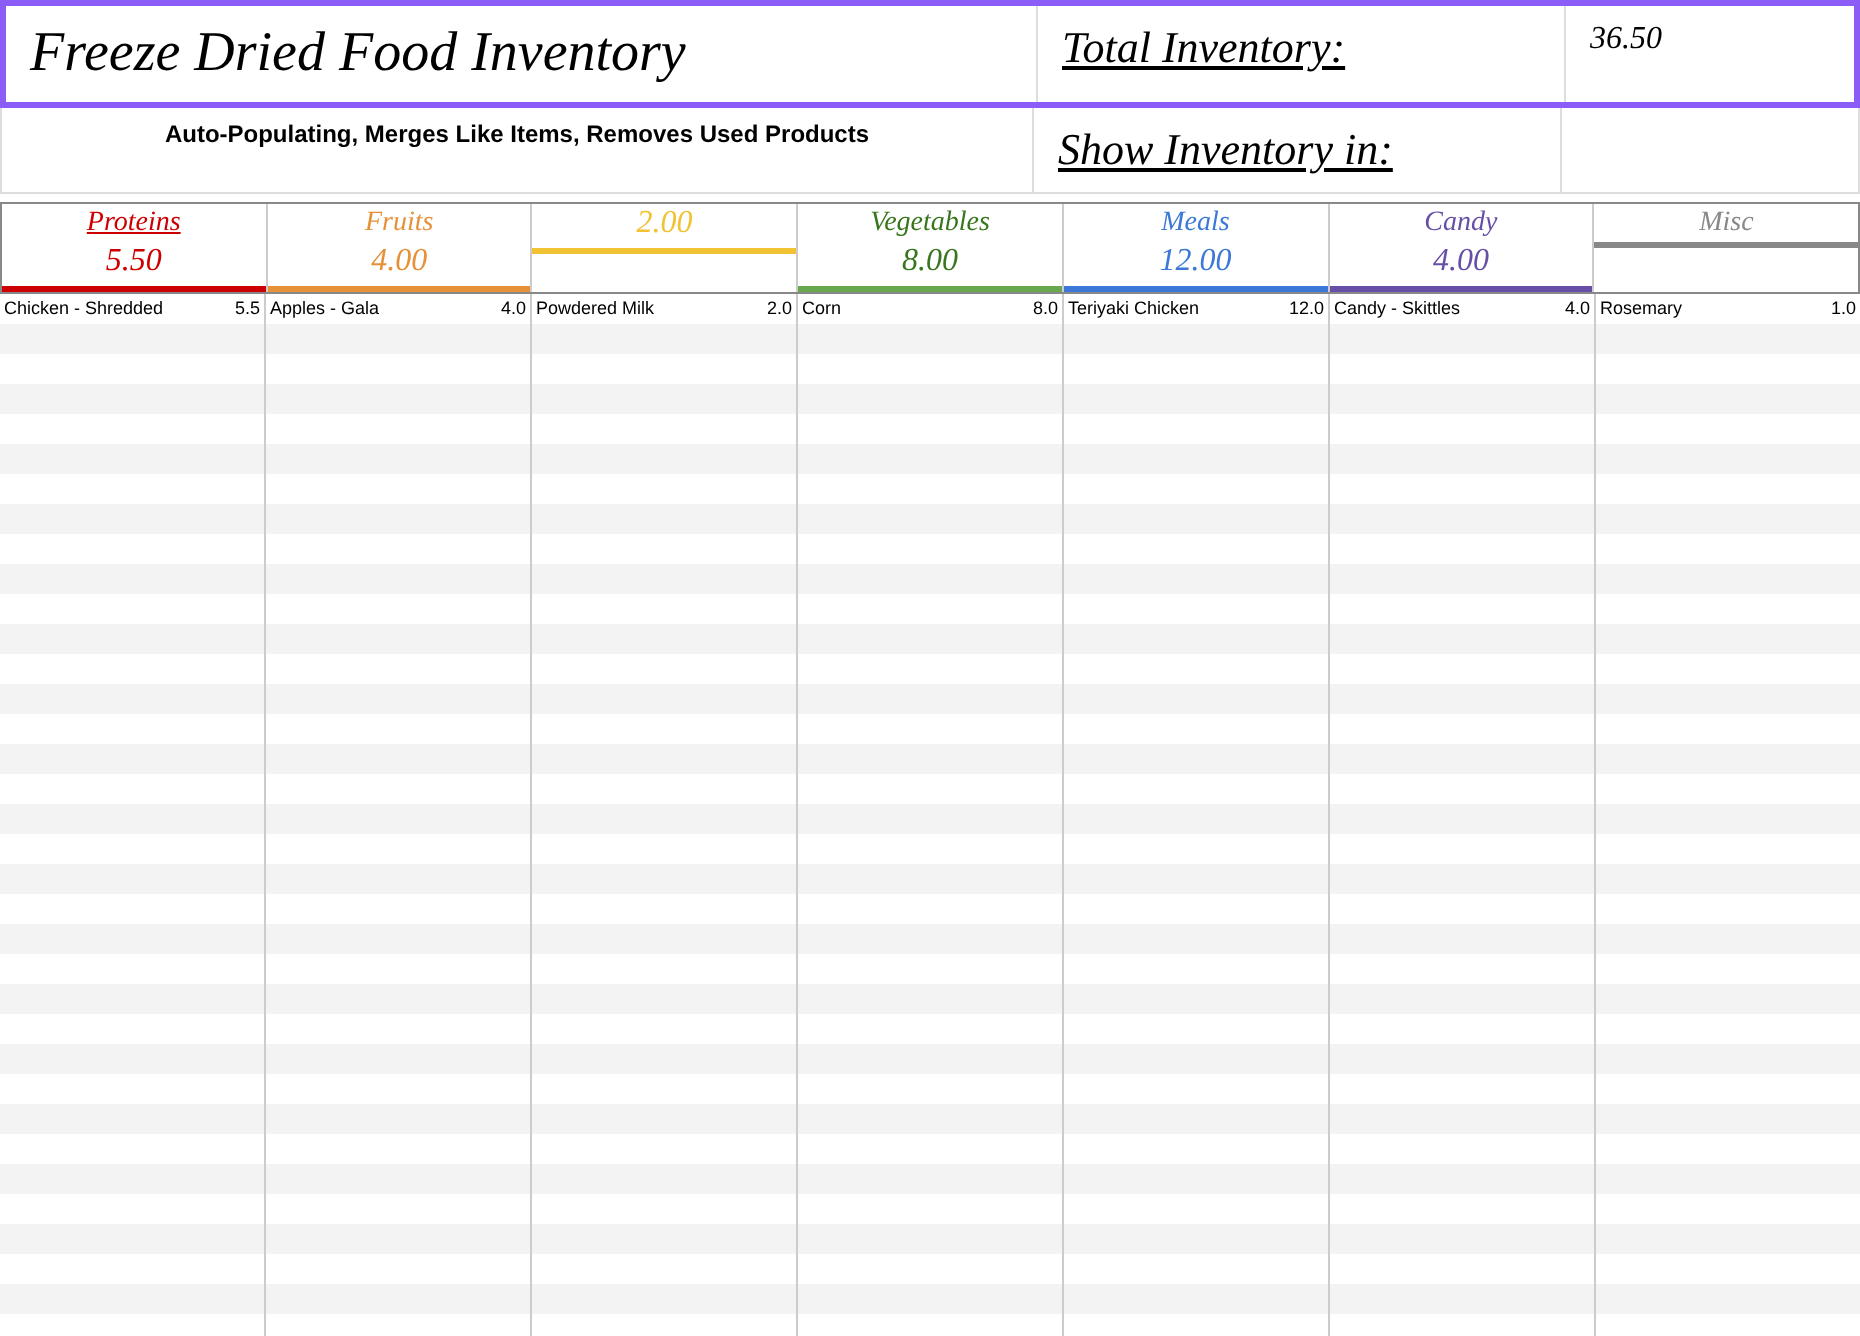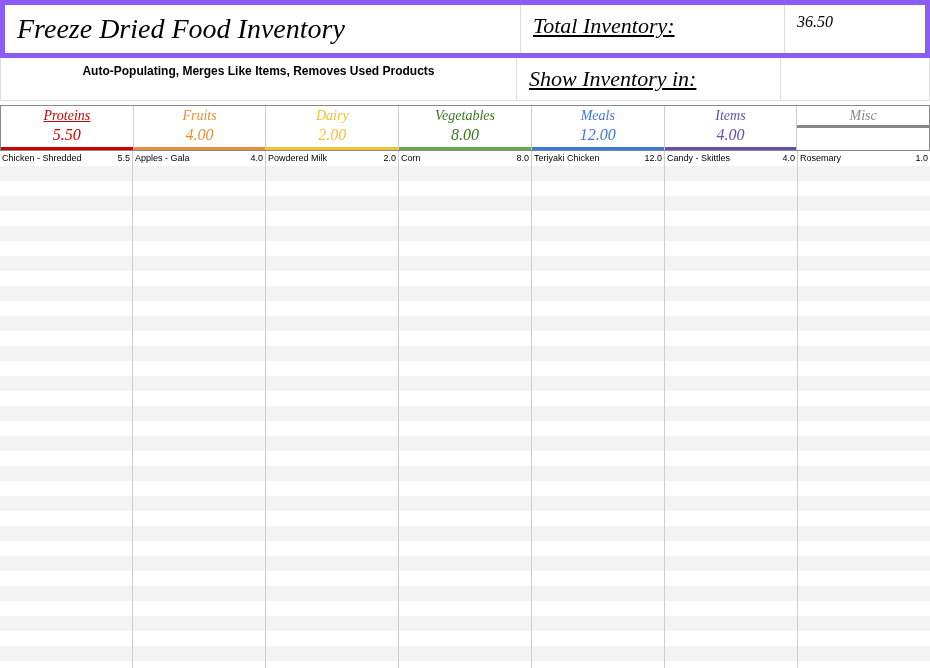--- a/index.html
+++ b/index.html
@@ -9,21 +9,21 @@
     }
     body {
       font-family: Arial, sans-serif;
       background: #fff;
       width: 930px;
       height: 668px;
       overflow: hidden;
     }
     .header-row {
       display: flex;
-      border: 5px solid #8b5cf6;
+      border: 3px solid #8b5cf6;
     }
     .title-cell {
       flex: 0 0 516px;
       padding: 8px 12px;
       border-right: 1px solid #ddd;
     }
     .title {
       font-family: 'Brush Script MT', cursive;
       font-style: italic;
       font-size: 28px;
@@ -141,36 +141,35 @@
       <div class="cat-name" style="color: rgb(204, 0, 0); text-decoration: underline;">Proteins</div>
       <div class="cat-total" style="color: rgb(204, 0, 0); text-align: center;">5.50</div>
       <div class="cat-underline" style="background: rgb(204, 0, 0);"></div>
     </div>
     <div class="category-header">
       <div class="cat-name" style="color: rgb(230, 145, 56);">Fruits</div>
       <div class="cat-total" style="color: rgb(230, 145, 56);">4.00</div>
       <div class="cat-underline" style="background: rgb(230, 145, 56);"></div>
     </div>
     <div class="category-header">
-      <div class="cat-name" style="color: rgb(241, 194, 50);">Dairy</div>
       <div class="cat-total" style="color: rgb(241, 194, 50);">2.00</div>
       <div class="cat-underline" style="background: rgb(241, 194, 50);"></div>
     </div>
     <div class="category-header">
       <div class="cat-name" style="color: rgb(56, 118, 29);">Vegetables</div>
       <div class="cat-total" style="color: rgb(56, 118, 29);">8.00</div>
       <div class="cat-underline" style="background: rgb(106, 168, 79);"></div>
     </div>
     <div class="category-header">
       <div class="cat-name" style="color: rgb(60, 120, 216);">Meals</div>
       <div class="cat-total" style="color: rgb(60, 120, 216);">12.00</div>
       <div class="cat-underline" style="background: rgb(60, 120, 216);"></div>
     </div>
     <div class="category-header">
-      <div class="cat-name" style="color: rgb(103, 78, 167);">Items</div>
+      <div class="cat-name" style="color: rgb(103, 78, 167);">Candy</div>
       <div class="cat-total" style="color: rgb(103, 78, 167);">4.00</div>
       <div class="cat-underline" style="background: rgb(103, 78, 167);"></div>
     </div>
     <div class="category-header">
       <div class="cat-name" style="color: rgb(136, 136, 136);">Misc</div>
       <div class="cat-underline" style="background: rgb(136, 136, 136);"></div>
     </div>
   </div>
 
 <div class="data-grid" id="data-grid">

